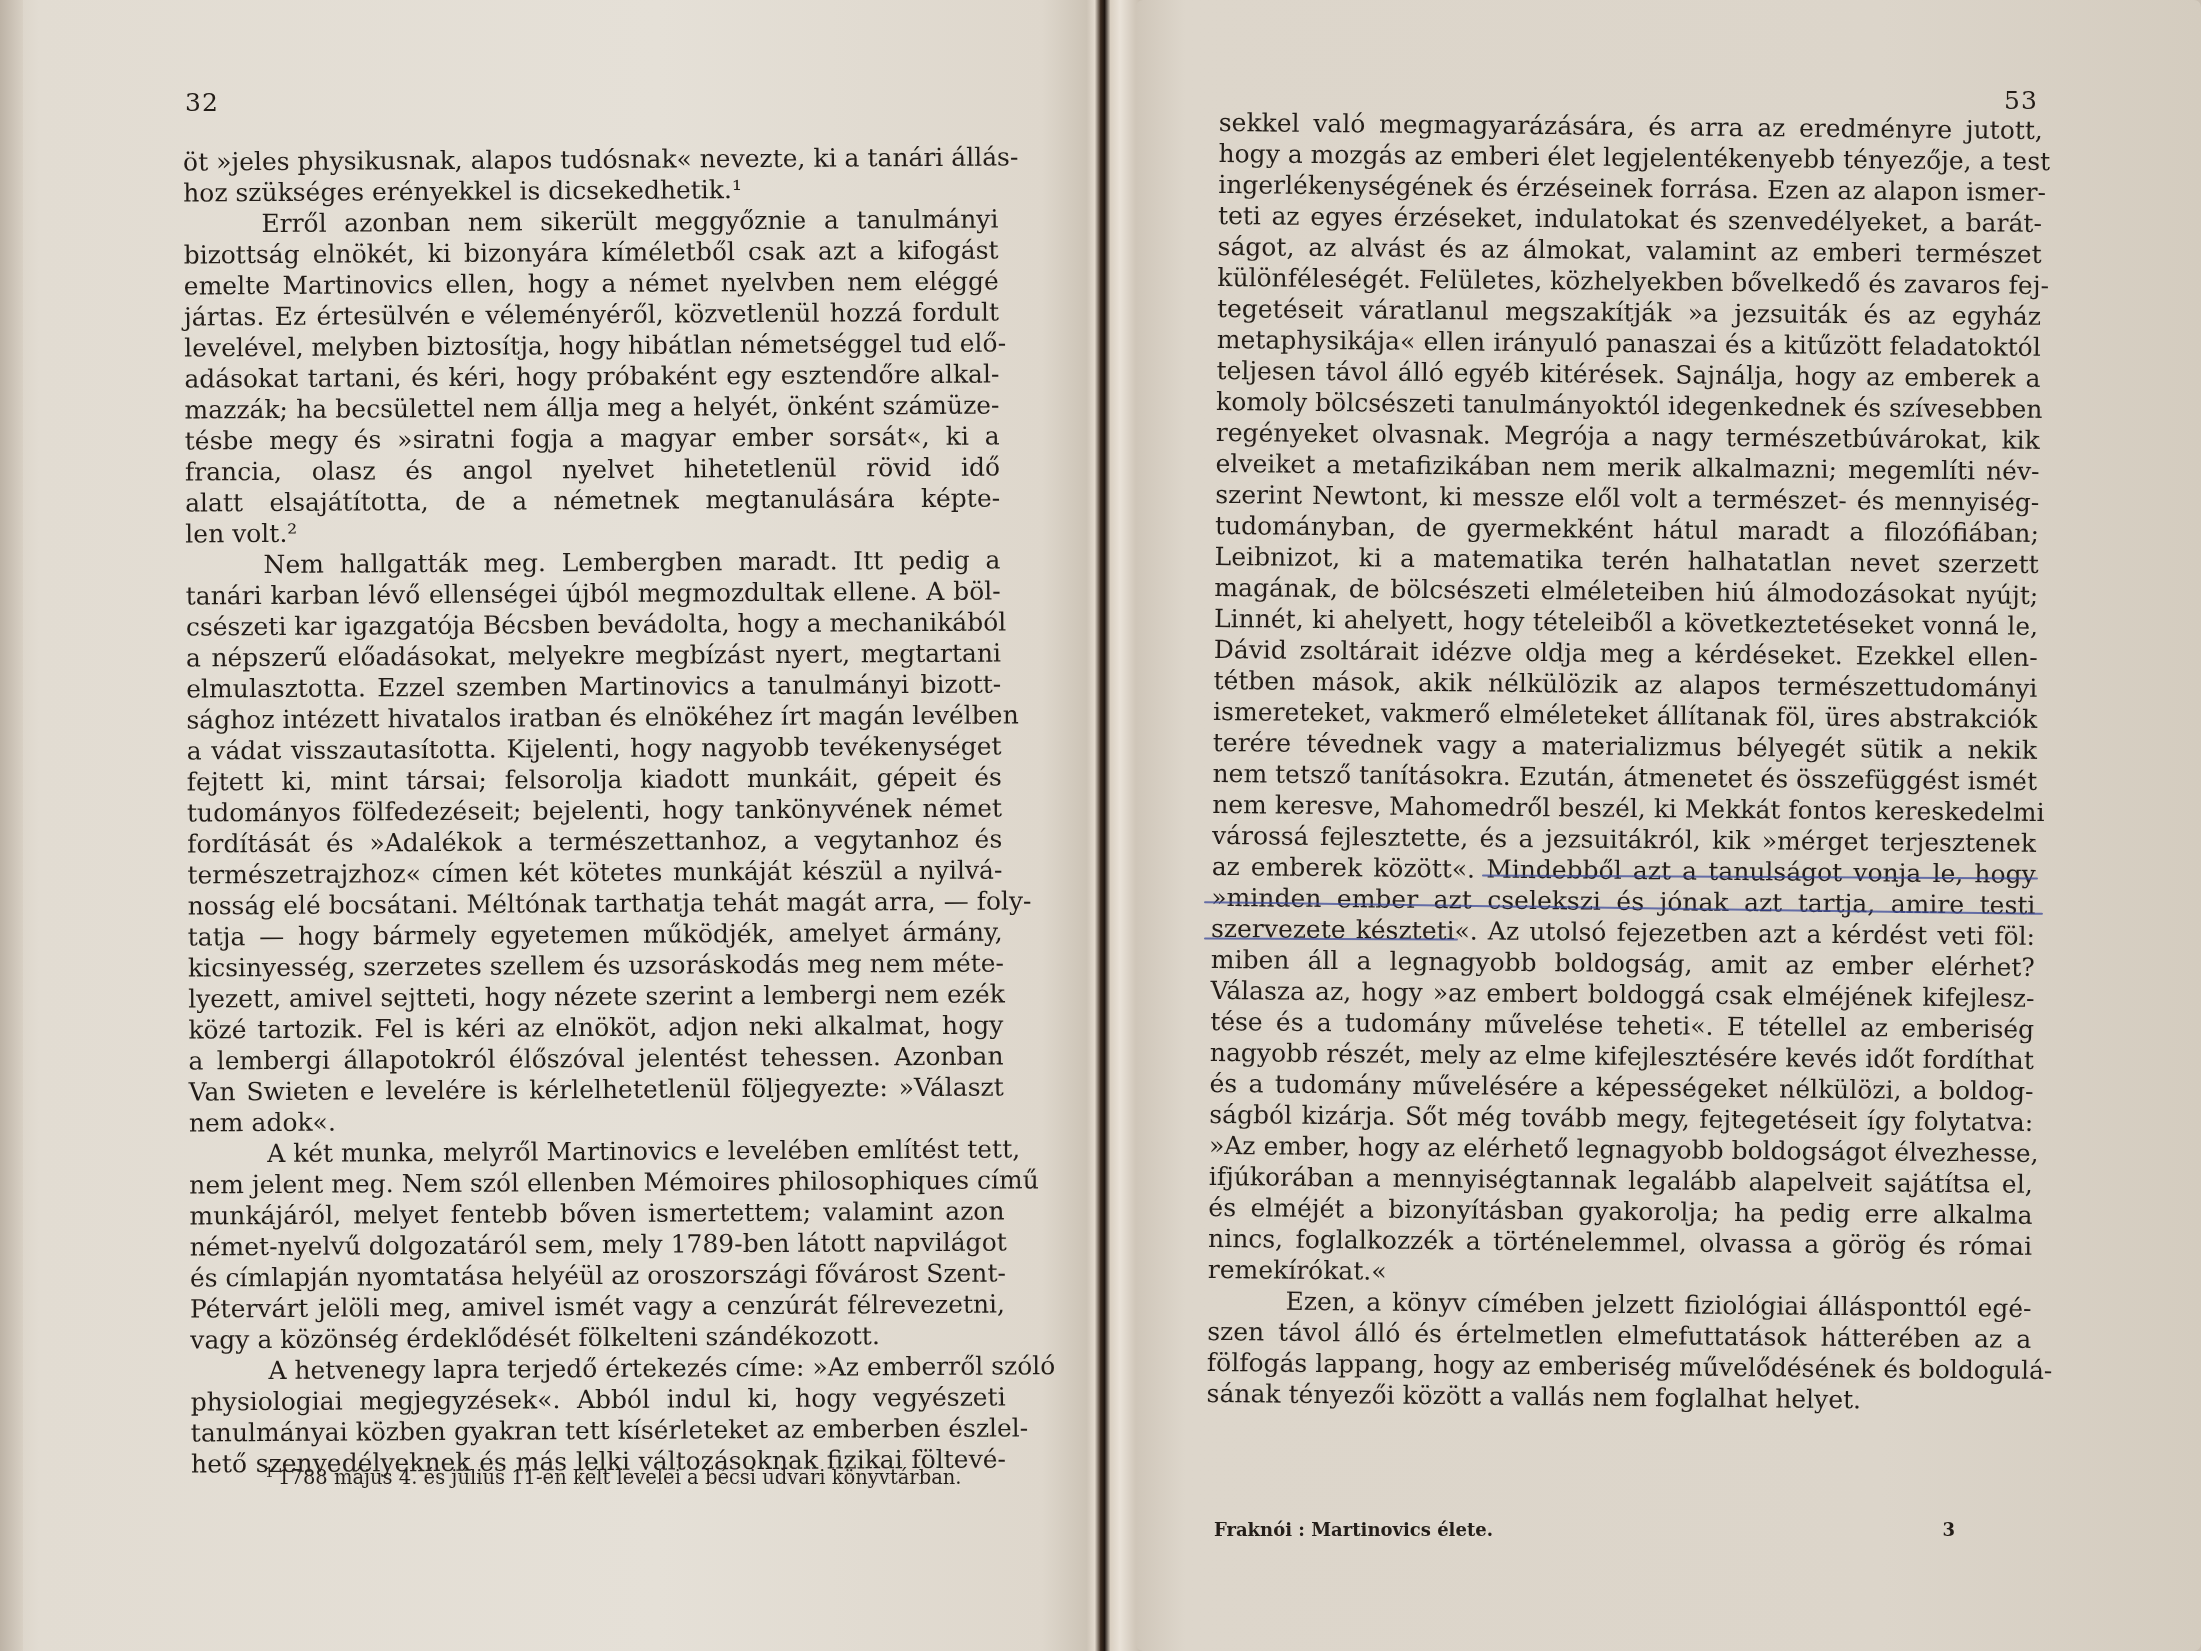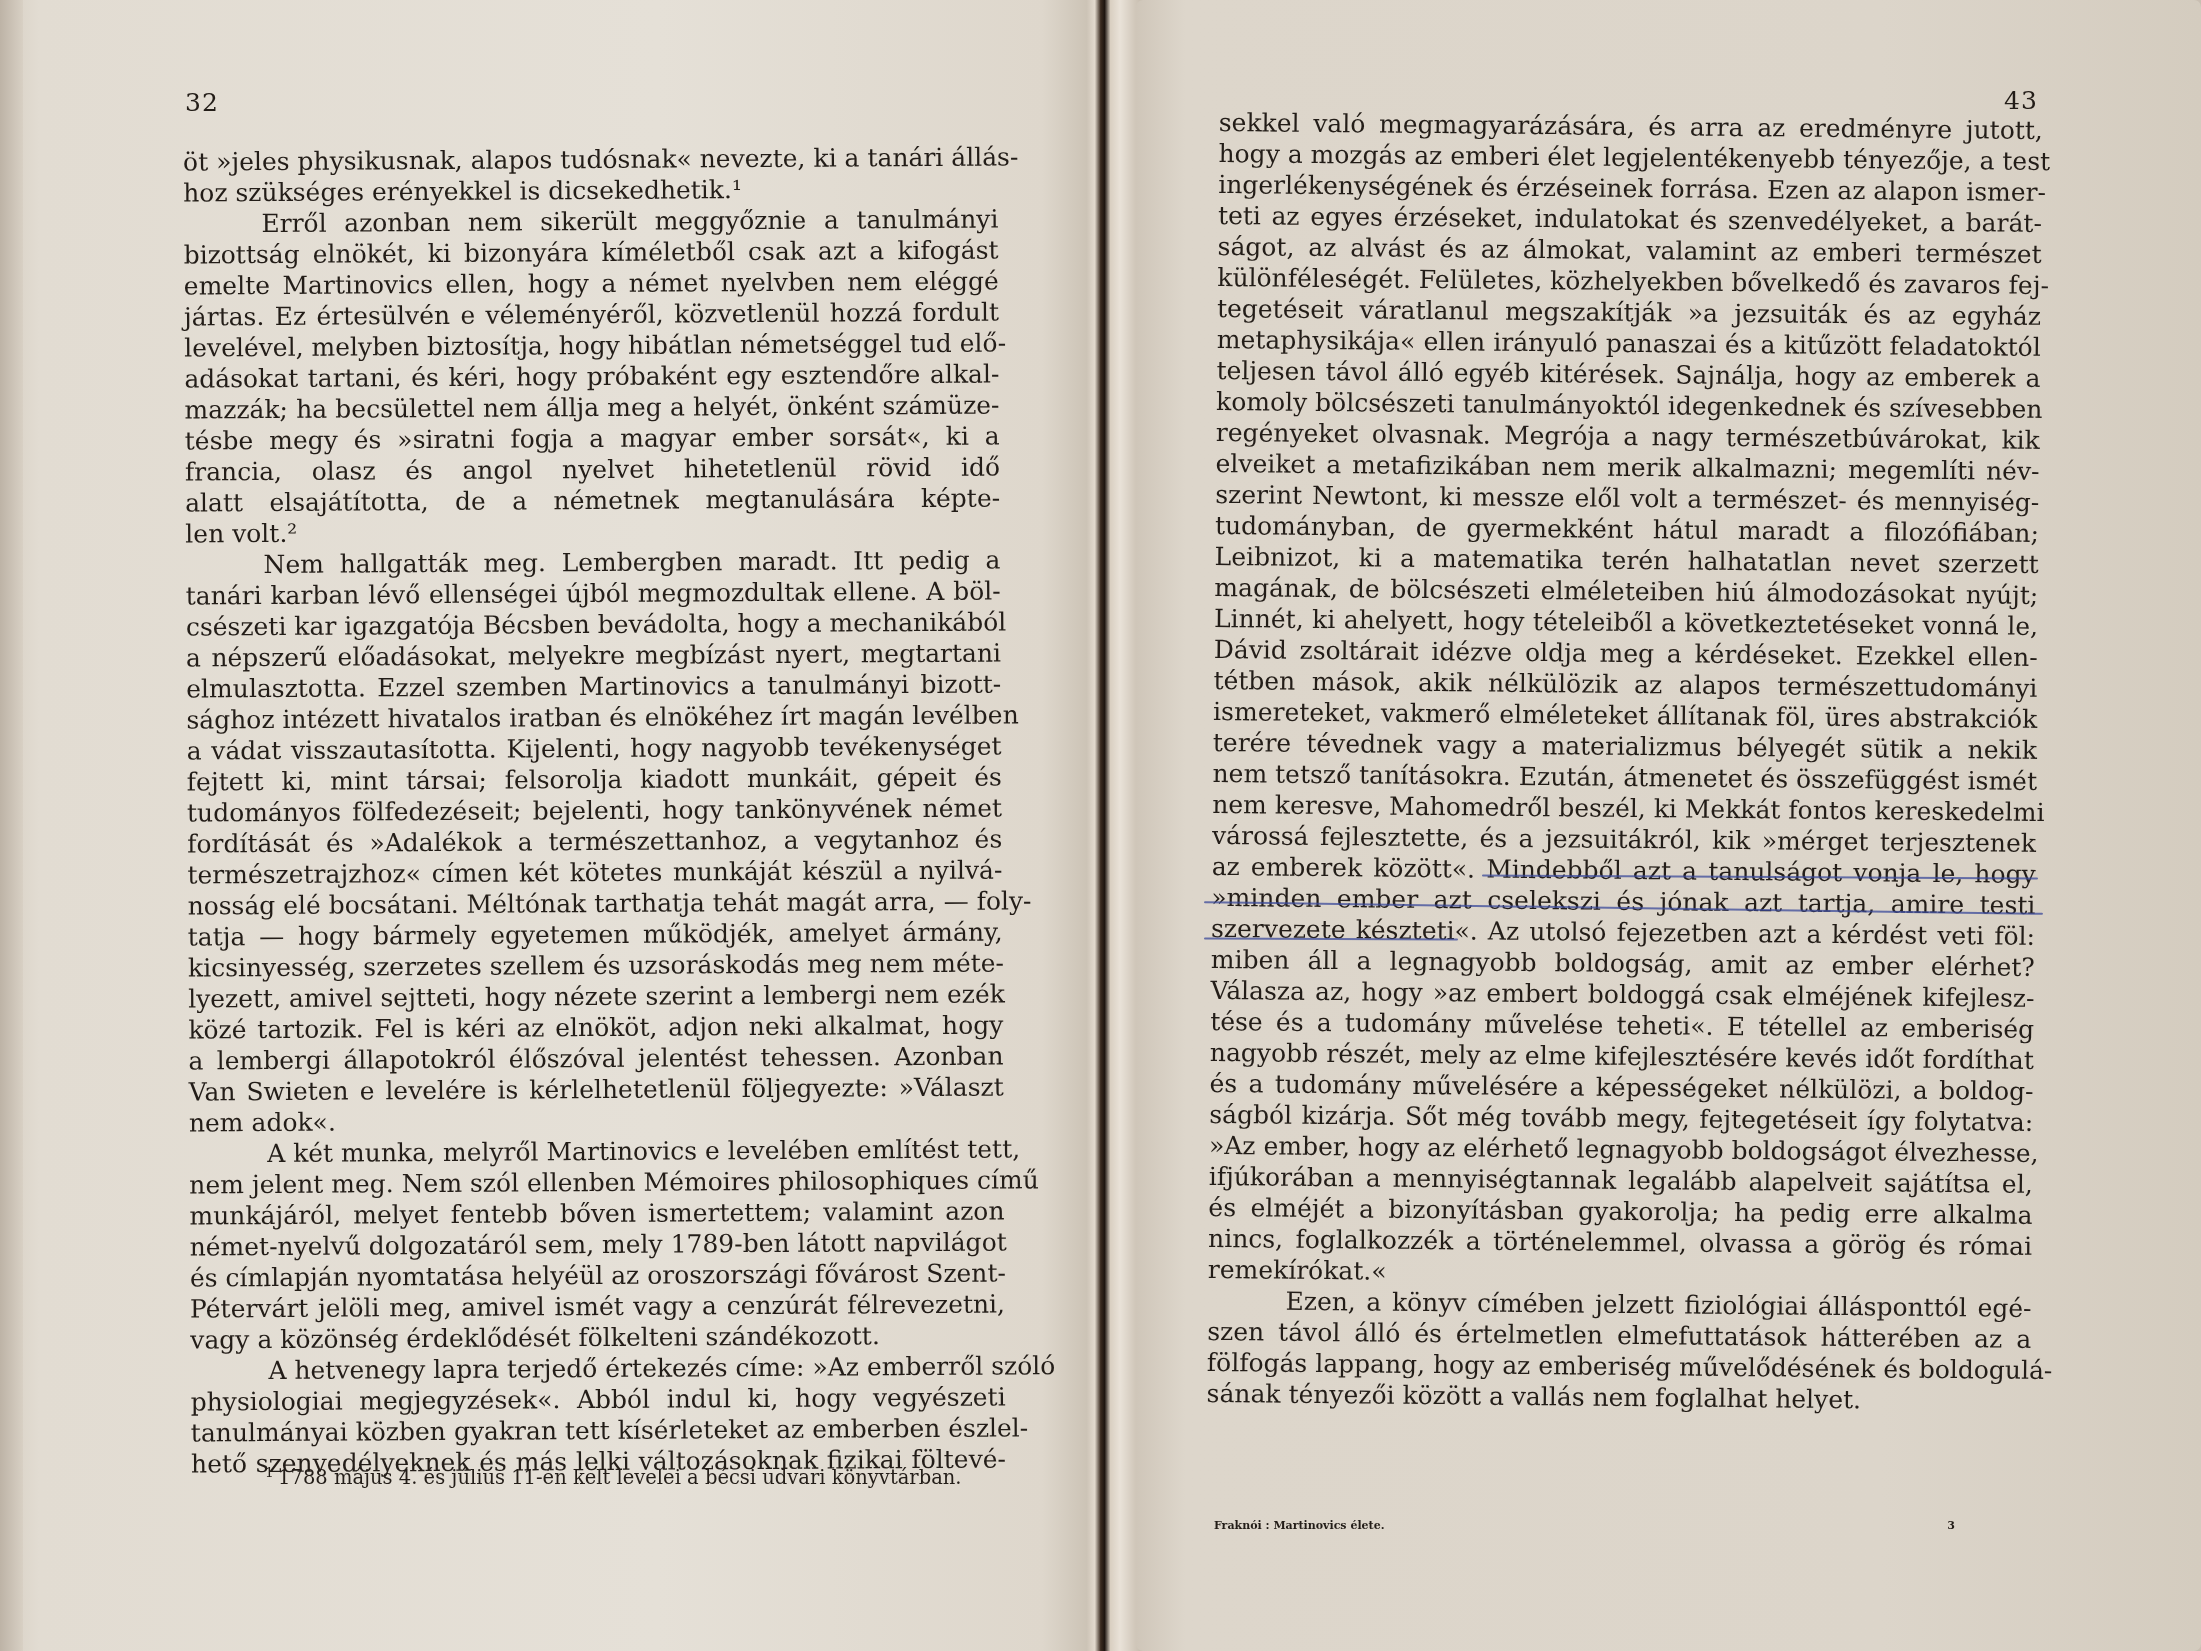--- a/index.html
+++ b/index.html
@@ -47,21 +47,21 @@
   .left-text { left: 187px; top: 144px; width: 815px; transform: rotate(-0.35deg); }
   .right-text { left: 1219px; top: 107px; width: 824px; transform: rotate(0.55deg); transform-origin: top left; }
   .footnotes {
     position: absolute; left: 265px; top: 1465px; width: 761px;
     font-size: 19.5px; line-height: 25px;
   }
   .footnotes .fn { display: block; white-space: nowrap; }
   sup { font-size: 13.7px; vertical-align: super; line-height: 0; }
   .footer {
     position: absolute; left: 1214px; top: 1519px; width: 741px;
-    font-size: 11px; font-weight: bold;
+    font-size: 18px; font-weight: bold;
     display: flex; justify-content: space-between;
   }
   .underline-annot {
     position: absolute; height: 2px; background: #3b4a9a; opacity: 0.75; border-radius: 2px;
   }
 </style>
 </head>
 <body>
 
 <div class="spread">
@@ -114,21 +114,21 @@
         <span class="line">hető szenvedélyeknek és más lelki változásoknak fizikai föltevé-</span>
       </div>
     <div class="footnotes" id="left-footnotes">
         <span class="fn"><sup>1 </sup><span>1788 május 4. és július 11-én kelt levelei a bécsi udvari könyvtárban.</span></span>
       </div>
   </div>
 
   <div class="gutter"></div>
 
   <div class="page page-right">
-    <div class="page-number" style="left:868px; top:86px;">43</div>
+    <div class="page-number" style="left:868px; top:86px;">53</div>
   </div>
   <div class="text-block right-text" id="right-text">
       <span class="line">sekkel való megmagyarázására, és arra az eredményre jutott,</span>
       <span class="line">hogy a mozgás az emberi élet legjelentékenyebb tényezője, a test</span>
       <span class="line">ingerlékenységének és érzéseinek forrása. Ezen az alapon ismer-</span>
       <span class="line">teti az egyes érzéseket, indulatokat és szenvedélyeket, a barát-</span>
       <span class="line">ságot, az alvást és az álmokat, valamint az emberi természet</span>
       <span class="line">különféleségét. Felületes, közhelyekben bővelkedő és zavaros fej-</span>
       <span class="line">tegetéseit váratlanul megszakítják »a jezsuiták és az egyház</span>
       <span class="line">metaphysikája« ellen irányuló panaszai és a kitűzött feladatoktól</span>

